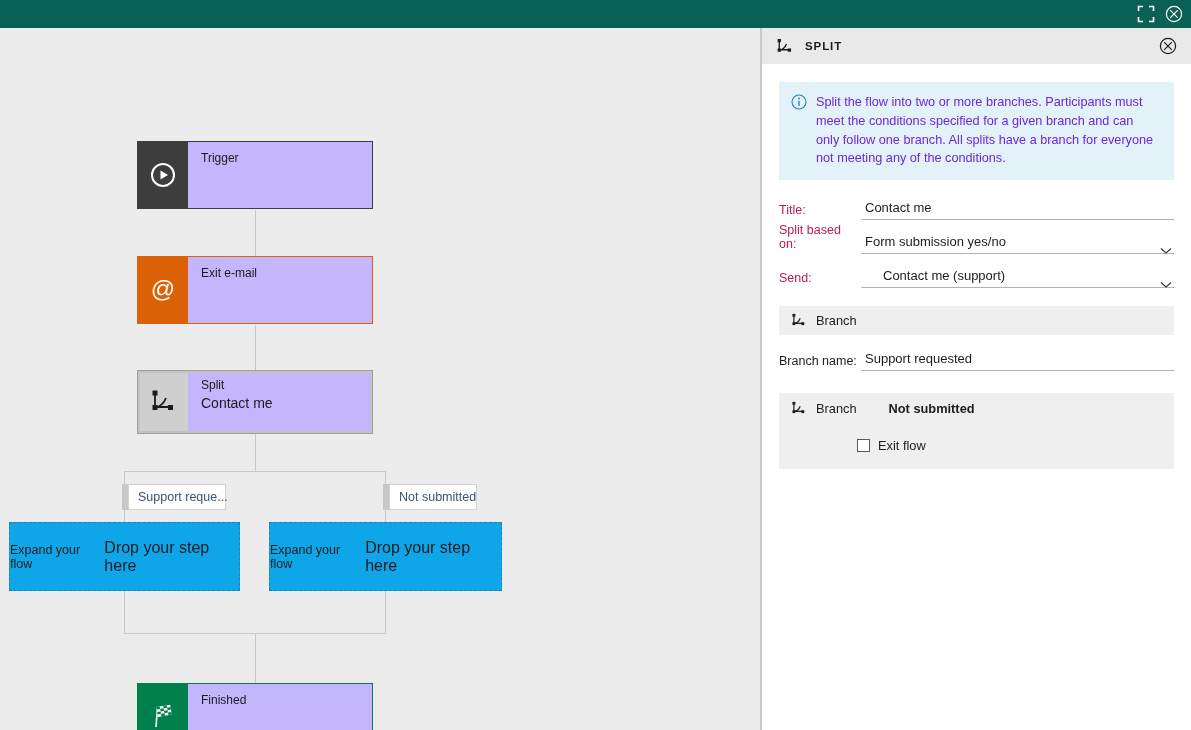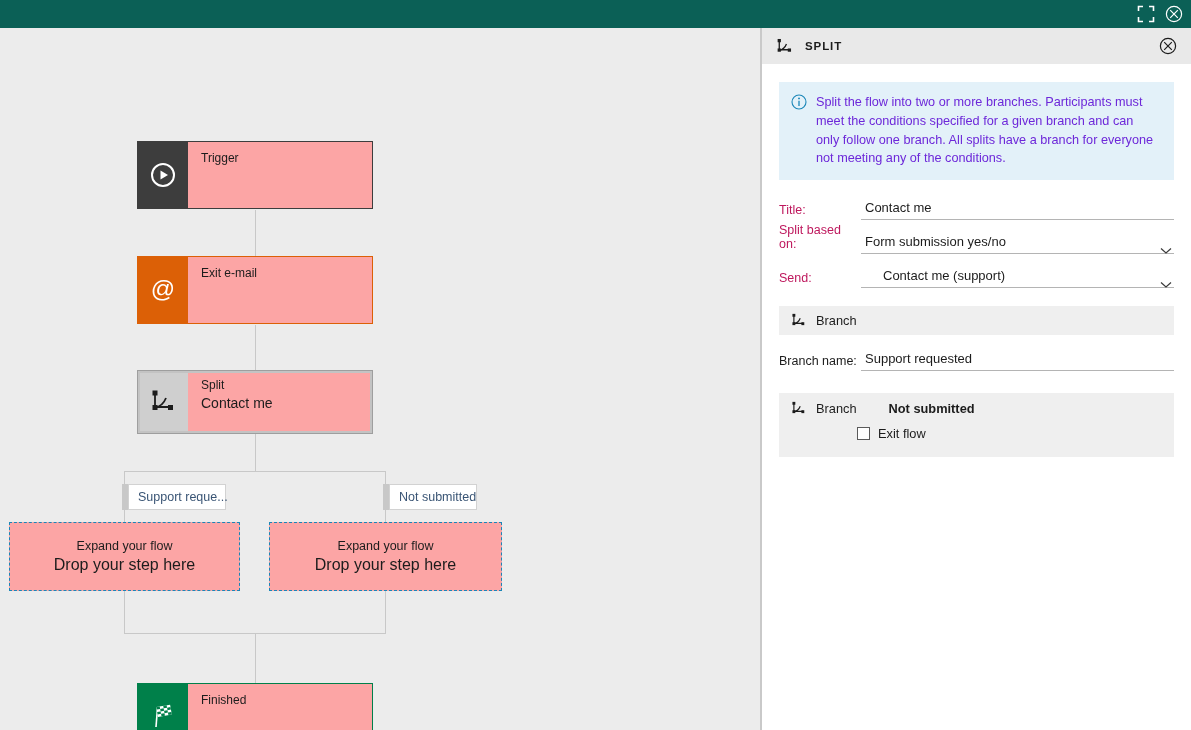--- a/index.html
+++ b/index.html
@@ -71,21 +71,21 @@
     width: 236px; height: 68px;
   }
   .node-icon {
     width: 50px; height: 100%;
     flex: 0 0 50px;
     display: flex; align-items: center; justify-content: center;
     color: #ffffff;
   }
   .node-body {
     flex: 1 1 auto;
-    background: #fca5a5;
+    background: #c4b5fd;
     padding: 9px 0 0 13px;
     display: flex; flex-direction: column;
     line-height: 1.25;
   }
   .node-kind {
     font-size: 12px;
     color: #1c1c1c;
   }
   .node-title {
     font-size: 14px;
@@ -130,23 +130,23 @@
   }
   .branch-tab {
     position: absolute;
     width: 6px; height: 26px;
     background: #c8c8c8;
   }
 
   
   .dropzone {
     position: absolute;
-    background: #fca5a5;
+    background: #0ea5e9;
     border: 1px dashed #1a86b8;
-    display: flex; flex-direction: column;
+    display: flex; flex-direction: row;
     align-items: center; justify-content: center;
     color: #1c1c1c;
     gap: 3px;
   }
   .dz-small { font-size: 12.5px; }
   .dz-big { font-size: 16px; }
 
   
   .panel {
     position: absolute;
@@ -268,21 +268,21 @@
   .branch-block-gray {
     margin-top: 22px;
     background: #efefef;
     padding: 8px 12px 16px 12px;
   }
   .bbg-head {
     display: flex; align-items: center; gap: 10px;
   }
   .bbg-check-row {
     display: flex; align-items: center;
-    margin-top: 10px;
+    margin-top: 22px;
     margin-left: 66px;
     gap: 8px;
   }
   .checkbox {
     width: 13px; height: 13px;
     background: #ffffff;
     border: 1px solid #5a5a5a;
     cursor: pointer;
   }
   .check-label { font-size: 12.8px; color: #1c1c1c; }

